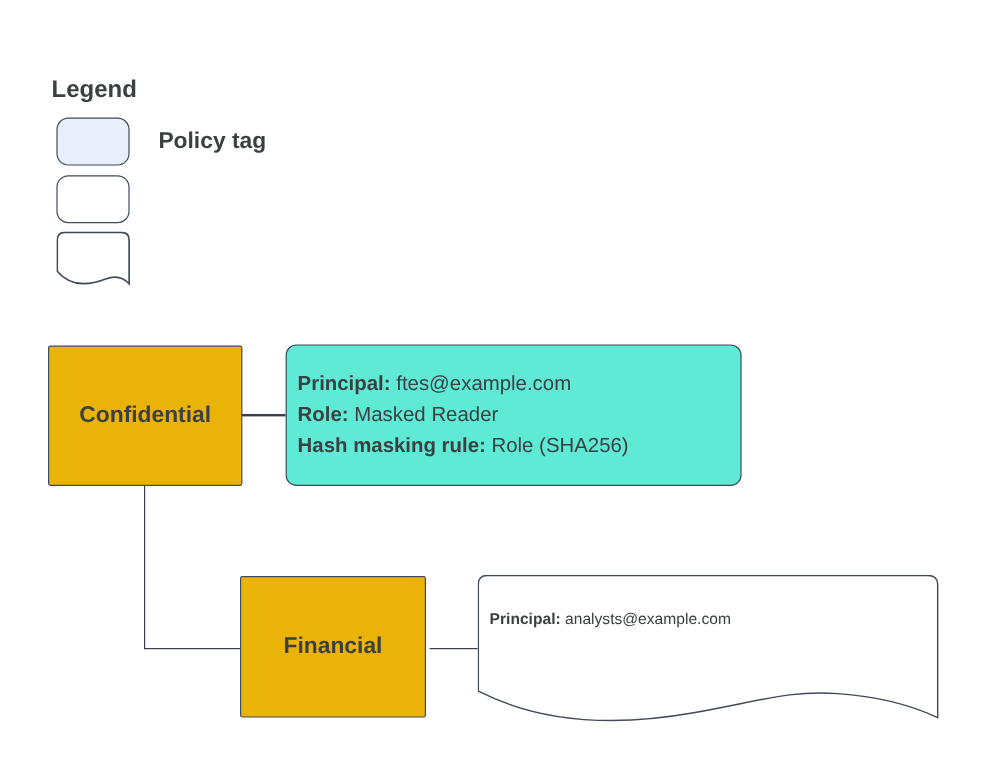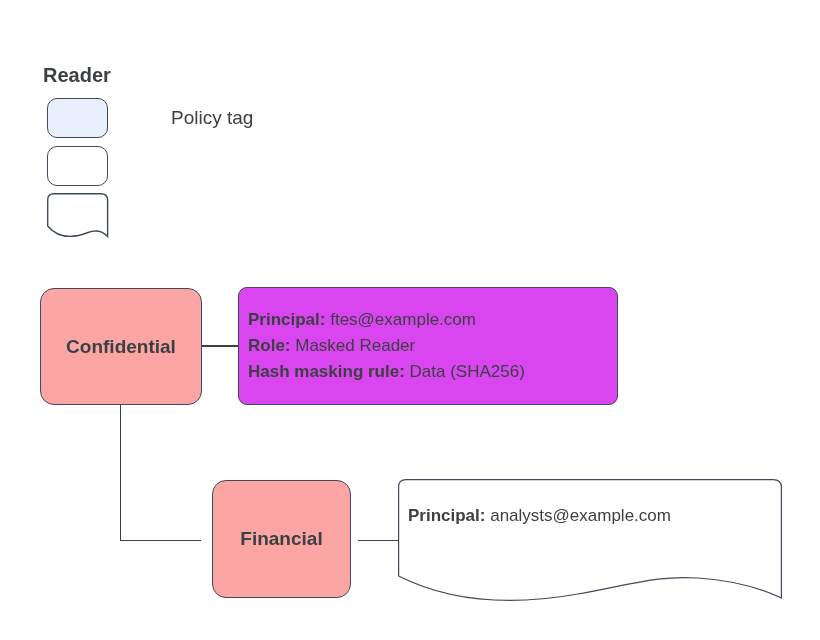--- a/index.html
+++ b/index.html
@@ -19,73 +19,72 @@
   .abs { position: absolute; }
   .legend-title {
     position: absolute;
     font-size: 20px;
     font-weight: bold;
     line-height: 24px;
   }
   .legend-label {
     position: absolute;
     font-size: 19px;
-    font-weight: normal;
+    font-weight: bold;
     line-height: 23px;
     white-space: nowrap;
-    margin-left: 39px;
   }
   .swatch {
     position: absolute;
     box-sizing: border-box;
     width: 61px;
     height: 40px;
     border: 1.4px solid #404b59;
     border-radius: 10px;
     background: #ffffff;
   }
   .swatch.blue { background: #e8f0fe; }
   .node {
     position: absolute;
     box-sizing: border-box;
     border: 1.4px solid #404b59;
-    border-radius: 14px;
-    background: #fca5a5;
+    border-radius: 2px;
+    background: #eab308;
     display: flex;
     align-items: center;
     justify-content: center;
     font-weight: bold;
     font-size: 19px;
   }
   .card {
     position: absolute;
     box-sizing: border-box;
     border: 1.2px solid #404b59;
     border-radius: 9px;
-    background: #d946ef;
+    background: #5eead4;
     font-size: 17px;
     line-height: 26px;
     padding: 19px 8px 0 9px;
   }
   .doc-text {
     position: absolute;
-    font-size: 17px;
+    font-size: 13px;
     line-height: 26px;
     white-space: nowrap;
   }
   .line { position: absolute; background: #39404a; }
   .b { font-weight: bold; }
   svg { display: block; }
 </style>
 </head>
 <body>
 
 <div class="canvas">
 
-  <div class="legend-title" style="left:43px;top:63px">Reader</div>
+  <div class="legend-title" style="left:43px;top:63px">Legend</div>
 
   <div class="swatch blue" style="left:47px;top:98px"></div>
   <div class="legend-label" style="left:132px;top:106px">Policy tag</div>
 
   <div class="swatch" style="left:47px;top:146px"></div>
 
   <svg class="abs" style="left:47px;top:193px" width="62" height="48" viewBox="0 0 62 48">
     <path d="M 7,0.7 H 54 Q 60.6,0.7 60.6,7 V 43.5 C 56,38.5 49,36.5 41,39.5 C 28,44.6 12,46.5 0.7,33 V 7 Q 0.7,0.7 7,0.7 Z" fill="#ffffff" stroke="#404b59" stroke-width="1.4"></path>
   </svg>
 
@@ -94,24 +93,24 @@
   <div class="line" style="left:119.5px;top:539.5px;width:81px;height:1.5px"></div>
   <div class="line" style="left:358px;top:539.5px;width:40px;height:1.5px"></div>
 
   <div class="node" style="left:40px;top:288px;width:162px;height:117px">
     <span>Confidential</span>
   </div>
 
   <div class="card" style="left:238px;top:287px;width:380px;height:118px">
     <div><span class="b">Principal:</span> <span>ftes@example.com</span></div>
     <div><span class="b">Role:</span> <span>Masked Reader</span></div>
-    <div><span class="b">Hash masking rule:</span> <span>Data (SHA256)</span></div>
+    <div><span class="b">Hash masking rule:</span> <span>Role (SHA256)</span></div>
   </div>
 
-  <div class="node" style="left:212px;top:480px;width:139px;height:118px">
+  <div class="node" style="left:200px;top:480px;width:155px;height:118px">
     <span>Financial</span>
   </div>
 
   <svg class="abs" style="left:398px;top:479px" width="385" height="128" viewBox="0 0 385 128">
     <path d="M 8,0.6 H 375 Q 383.4,0.6 383.4,8 V 119 C 360,108 330,101 300,99 C 260,96.5 240,104 180,115 C 110,127.5 50,122 0.6,97 V 8 Q 0.6,0.6 8,0.6 Z" fill="#ffffff" stroke="#404b59" stroke-width="1.2"></path>
   </svg>
   <div class="doc-text" style="left:408px;top:503px">
     <div><span class="b">Principal:</span> <span>analysts@example.com</span></div>
   </div>
 

